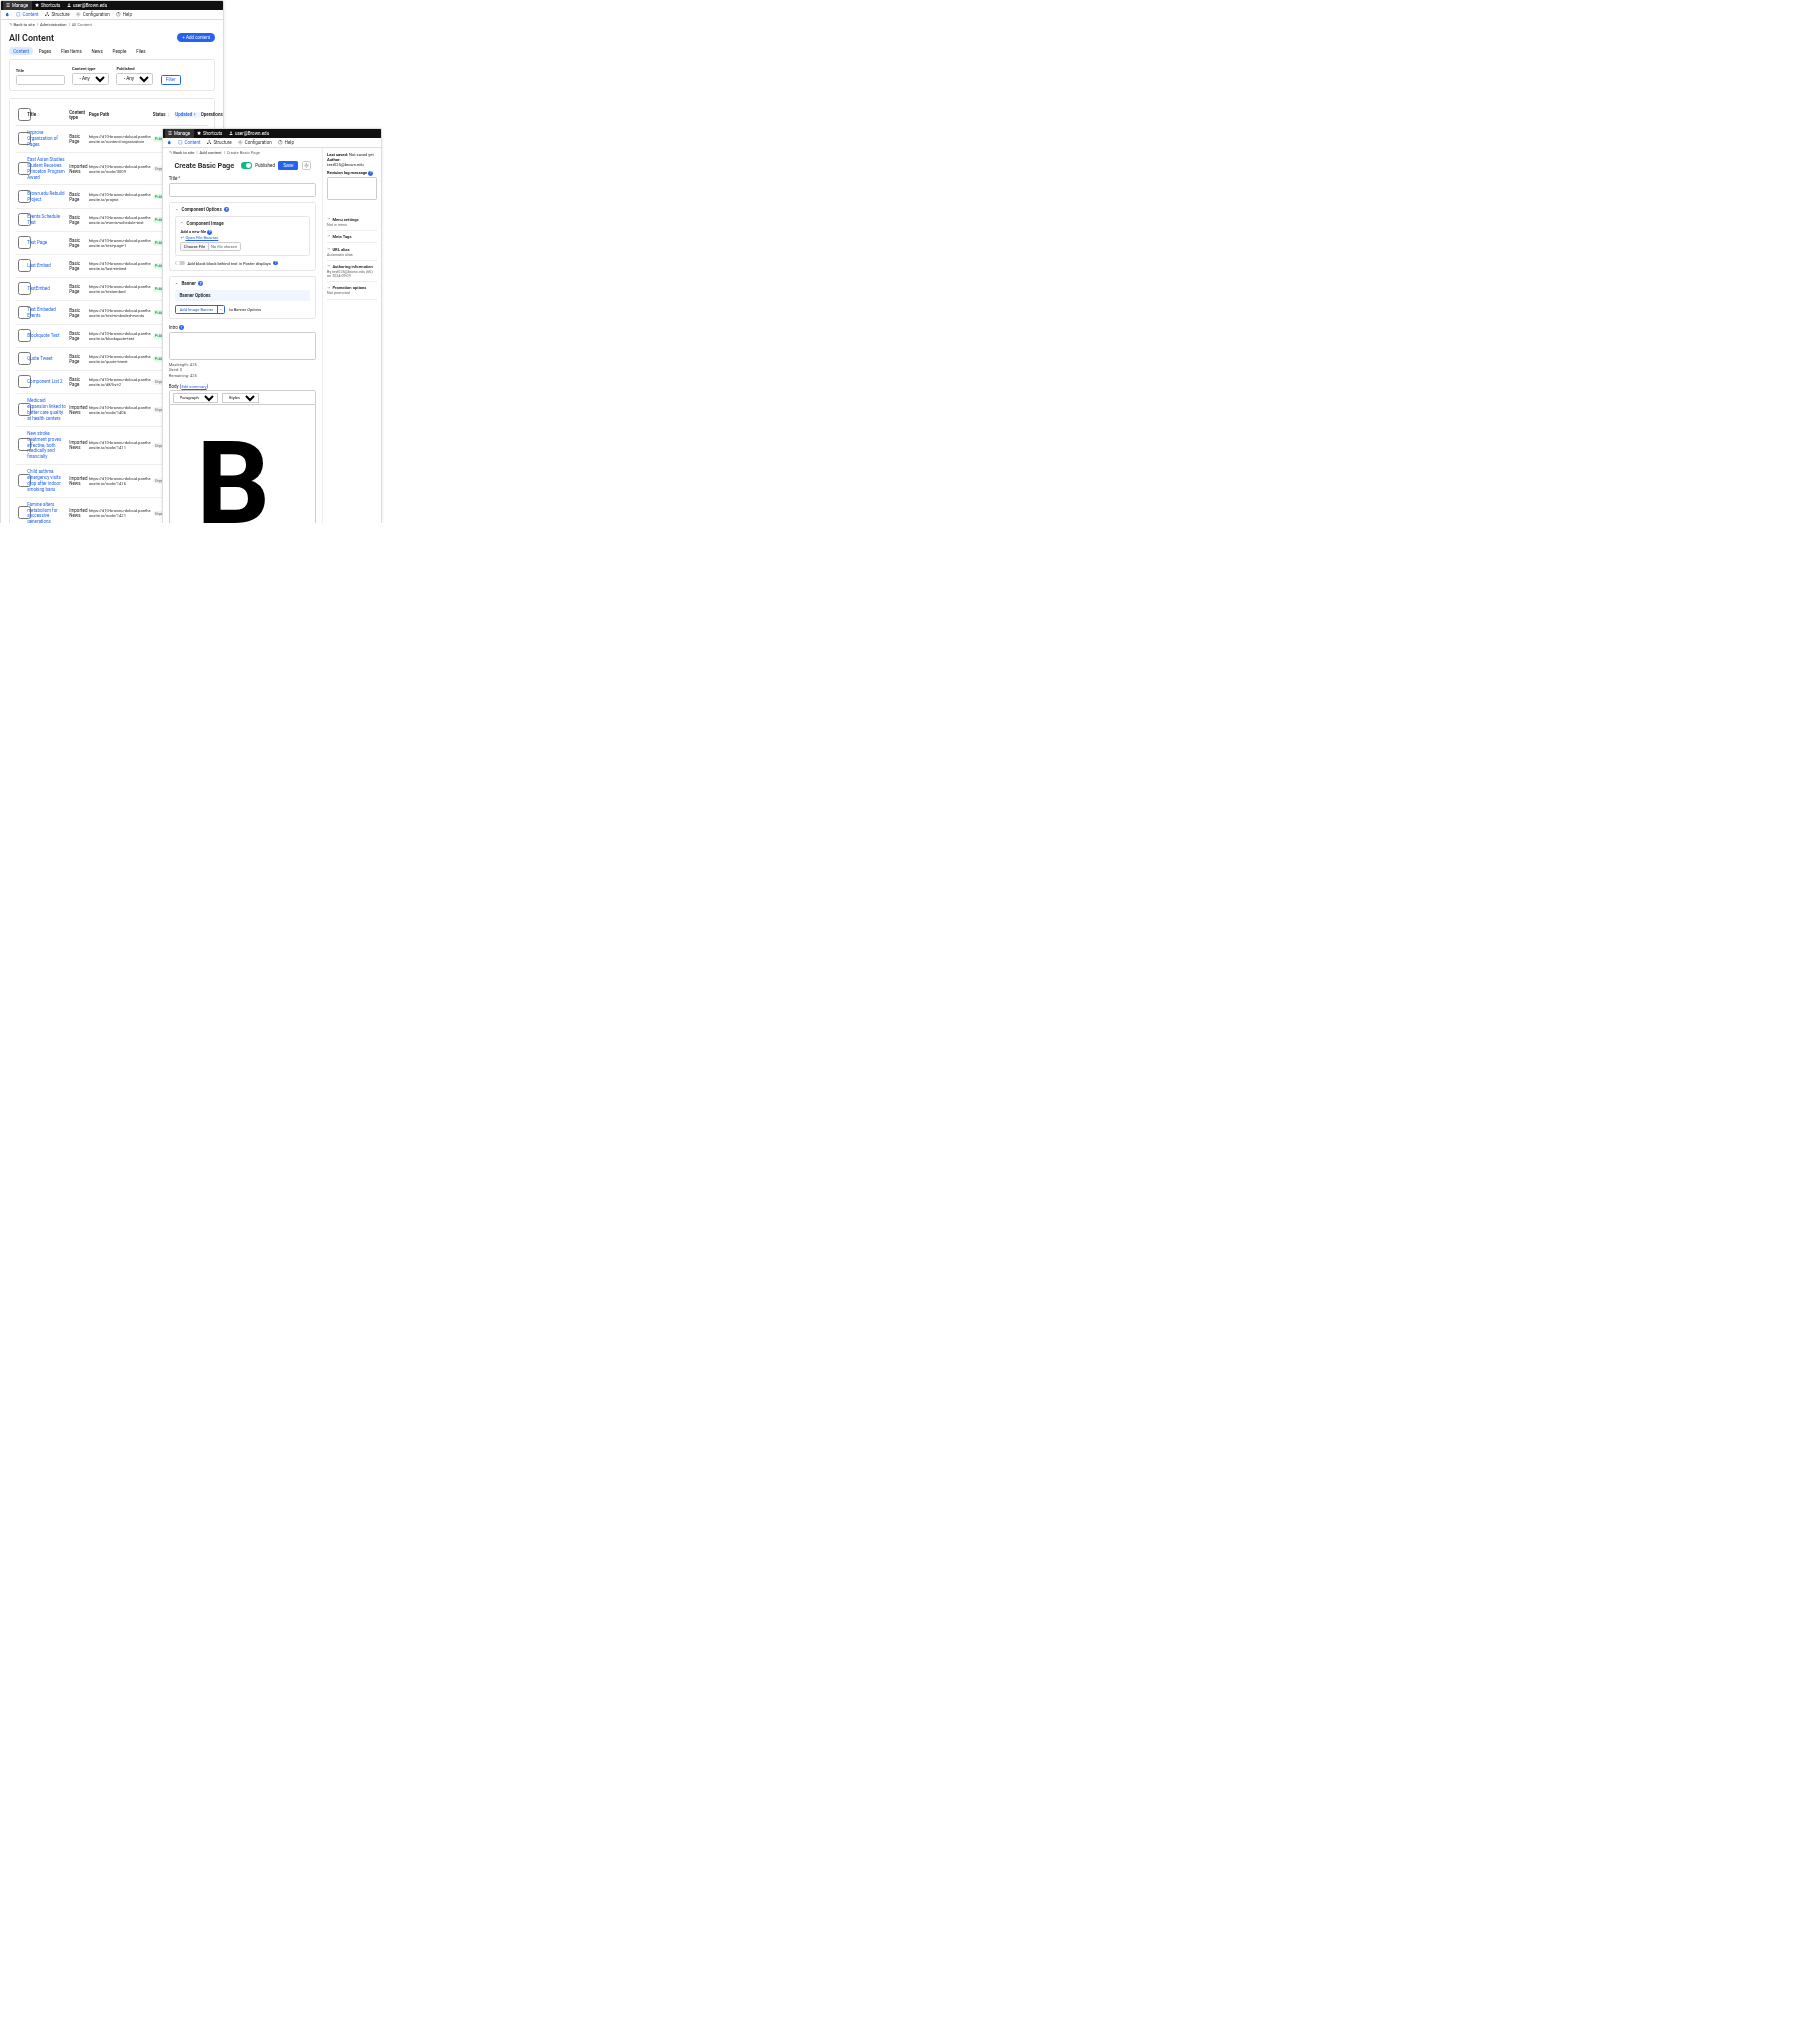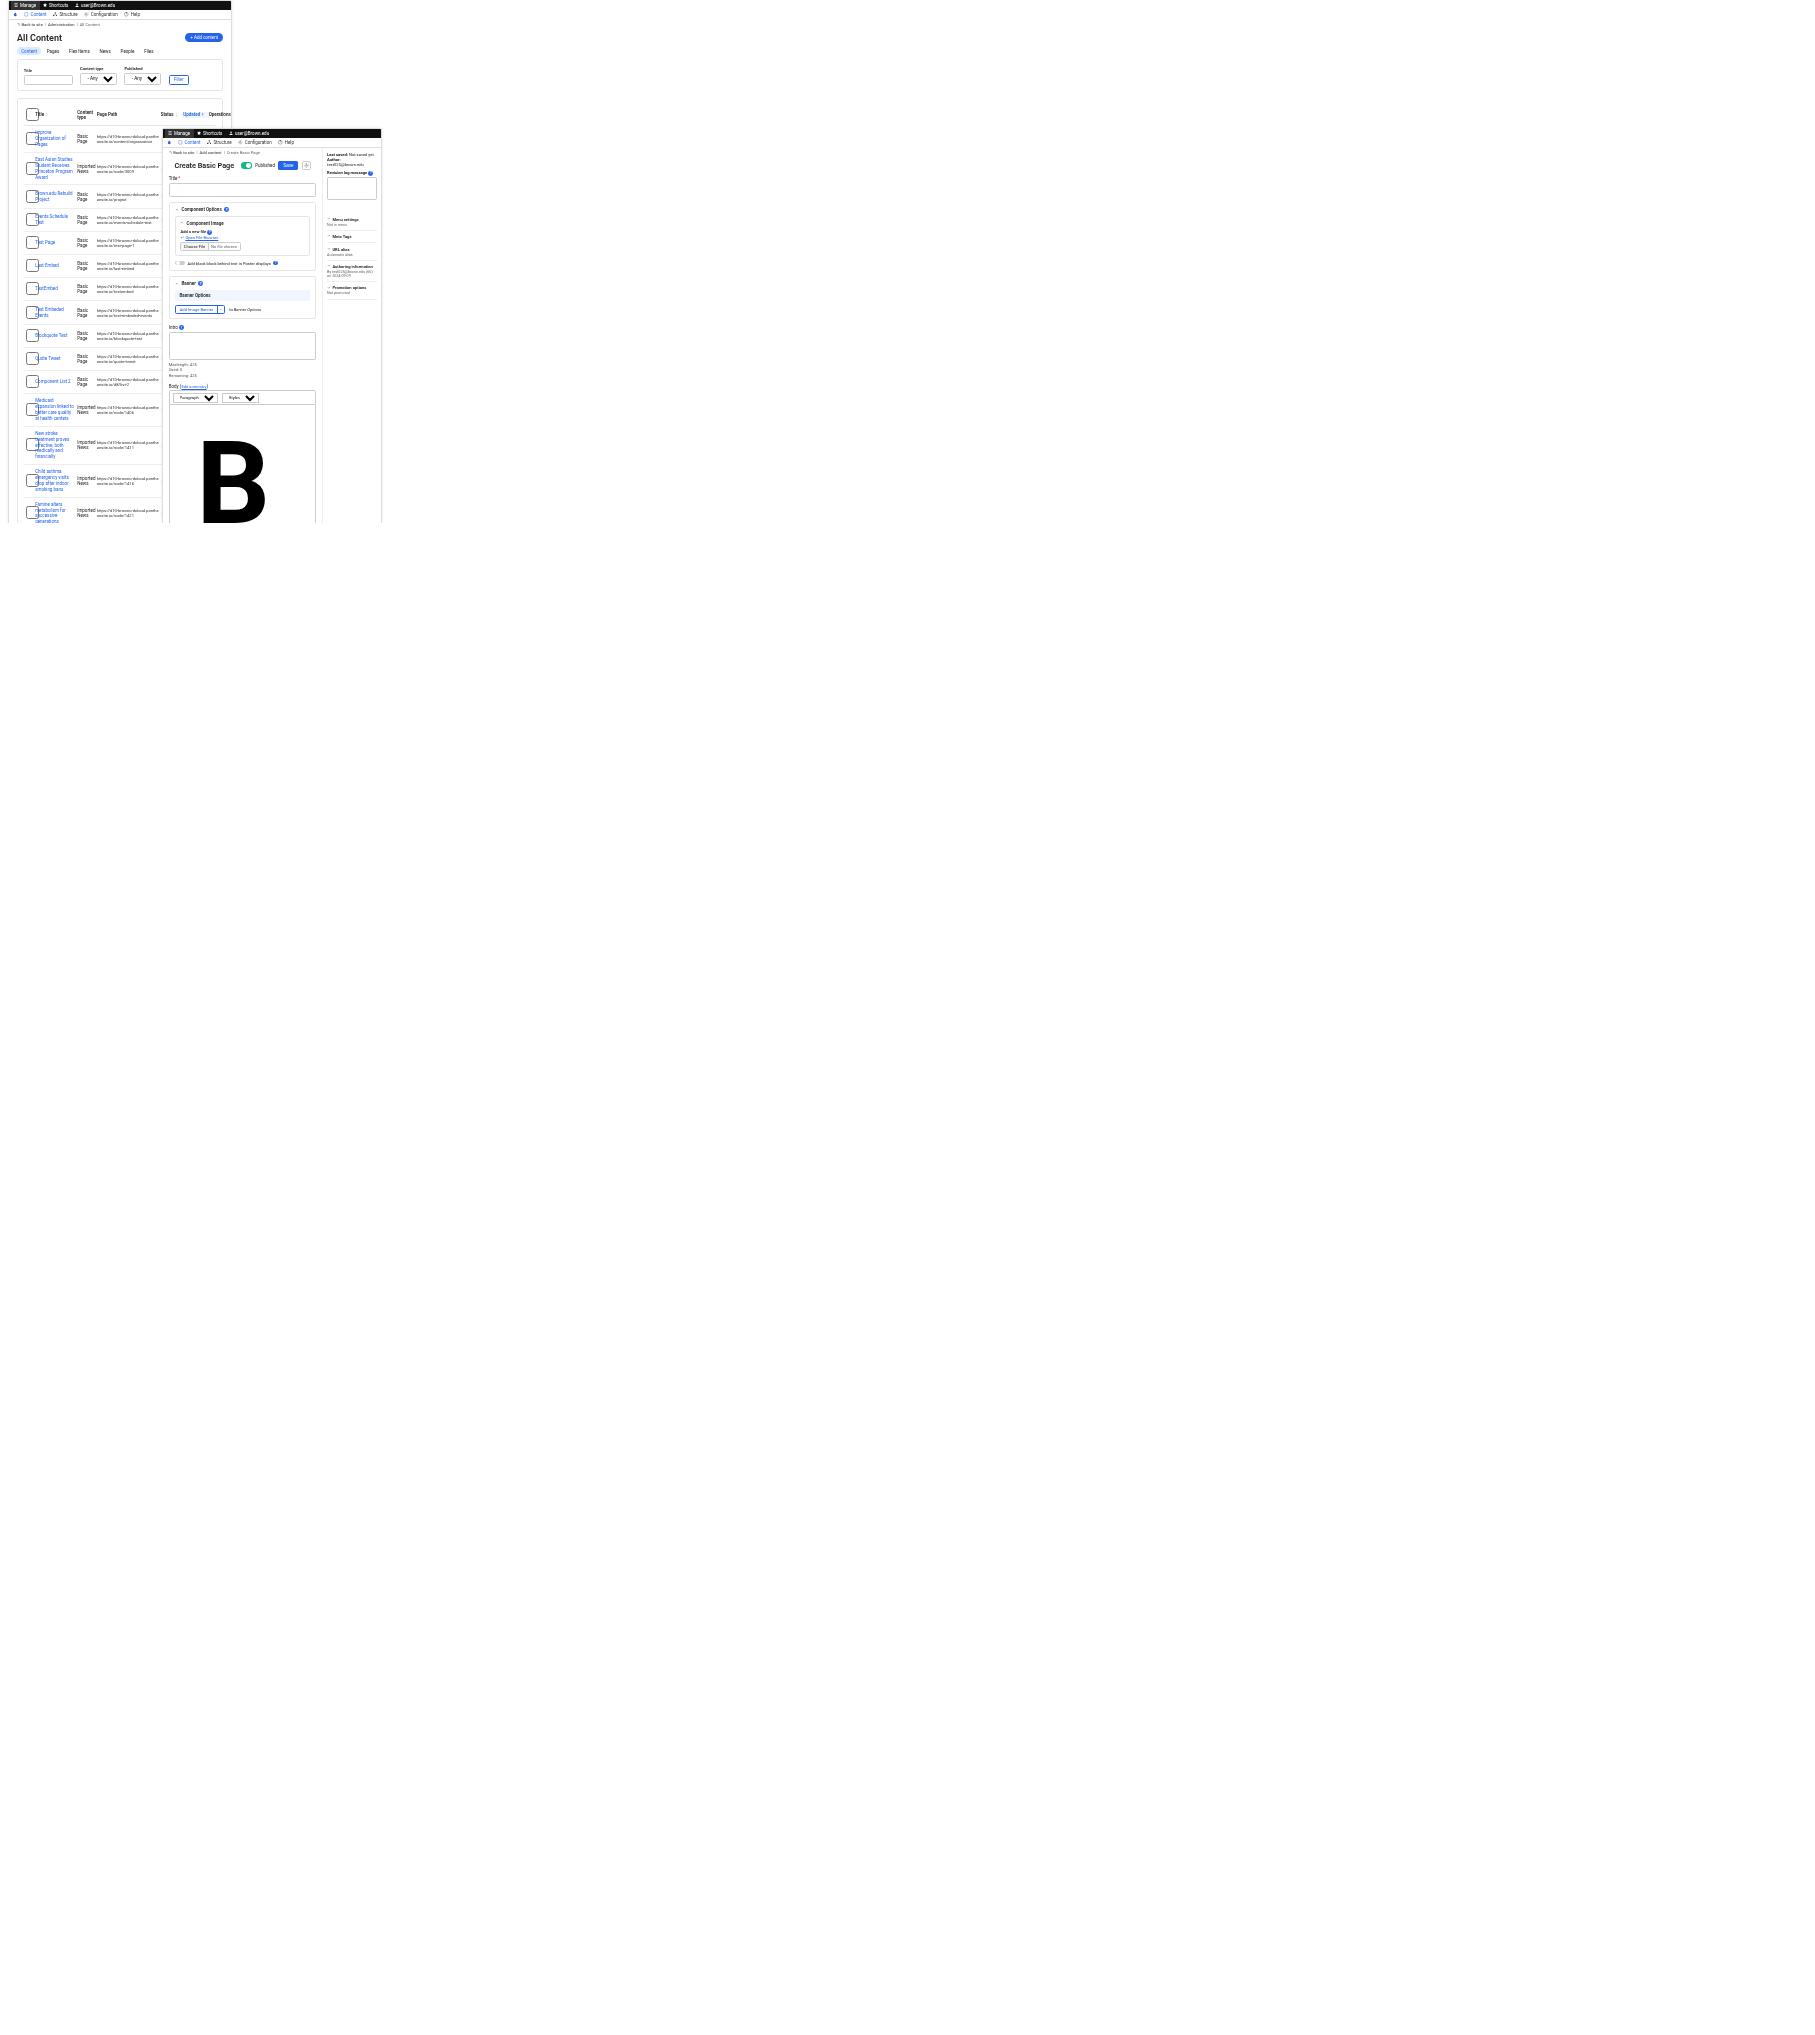--- a/index.html
+++ b/index.html
@@ -1,19 +1,19 @@
 <!DOCTYPE html>
 <html style="font-size:6.5px"><head>
 <meta charset="utf-8">
 <style>
 * { box-sizing: border-box; margin: 0; padding: 0; }
 body { font-family: -apple-system, "Segoe UI", Roboto, sans-serif; font-size: 5.3px; color: #222; background: #fff; }
 .wrap { position: relative; width: 385px; height: 523px; }
 .win { position: absolute; background: #fff; border: 0.4px solid #ddd; border-radius: 1.6px; overflow: hidden; box-shadow: 0 0.8px 3.3px rgba(0,0,0,.1); }
-.w1 { left: 8px; top: 0; width: 224px; }
+.w1 { left: 0; top: 0; width: 224px; }
 .w2 { left: 162px; top: 128px; width: 220px; }
 .tbar { background: #111; display: flex; align-items: center; padding: 0 1.6px; height: 9px; font-size: 4.5px; }
 .tbar-item { color: #fff; padding: 0 3.3px; display: flex; align-items: center; gap: 2px; height: 9px; }
 .tbar-item.active { background: #333; }
 .tbar svg { width: 4.1px; height: 4.1px; fill: #fff; }
 .nav { background: #fff; border-bottom: 0.4px solid #ddd; display: flex; align-items: center; padding: 0 4.1px; height: 9.8px; font-size: 4.5px; gap: 6.5px; }
 .nav-item { display: flex; align-items: center; gap: 2px; color: #333; }
 .nav-item.active { color: #2563eb; }
 .nav svg { width: 4.5px; height: 4.5px; }
 .crumbs { font-size: 4.1px; color: #666; padding: 2.4px 8.1px; }

